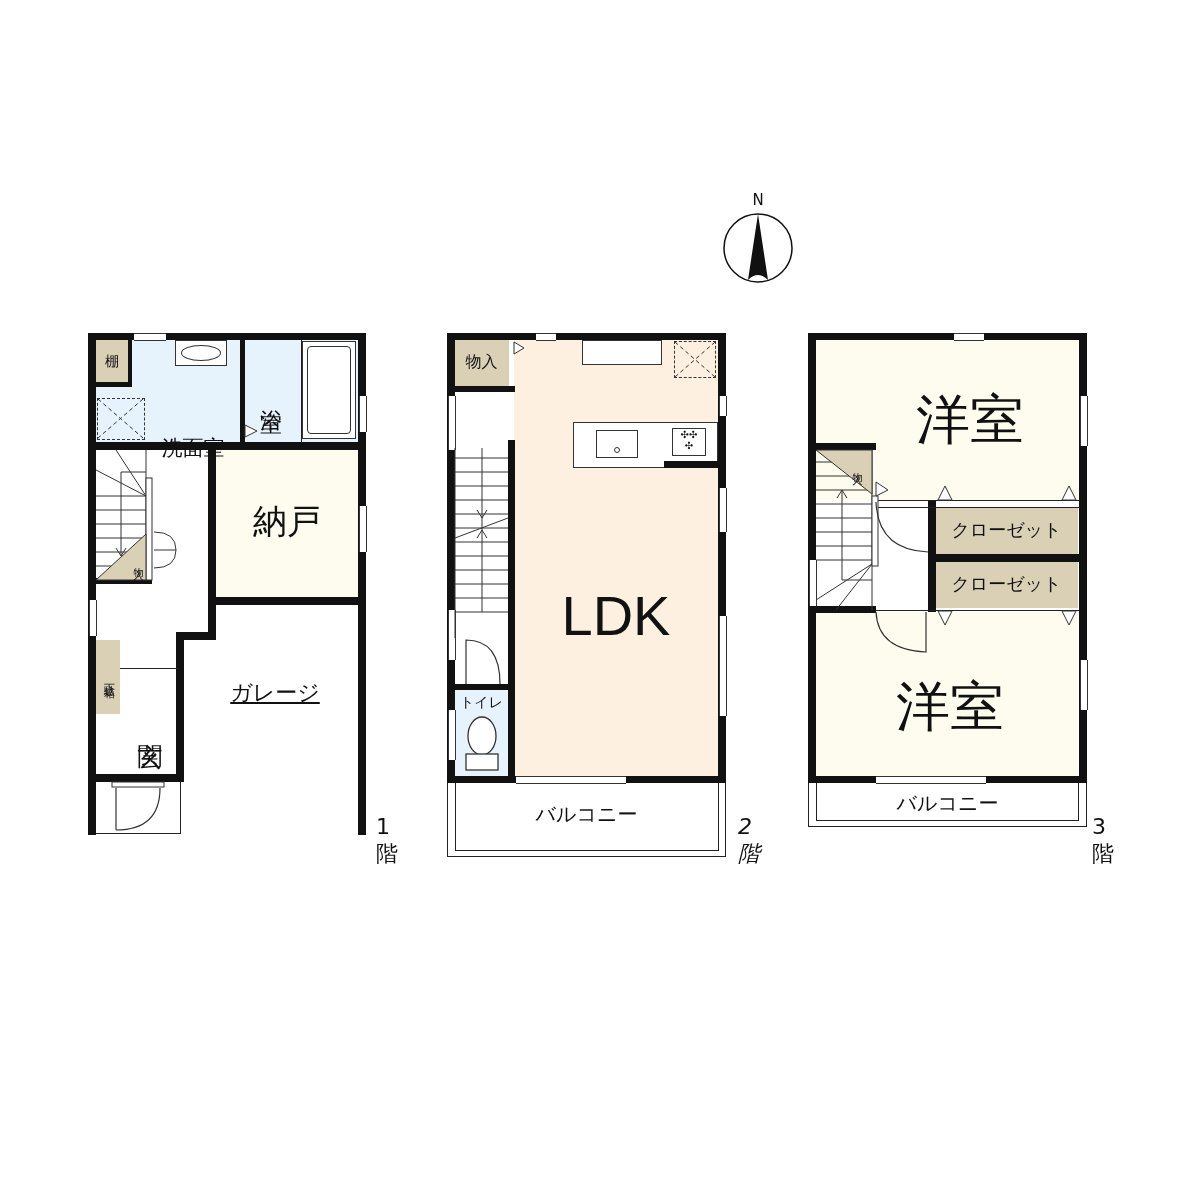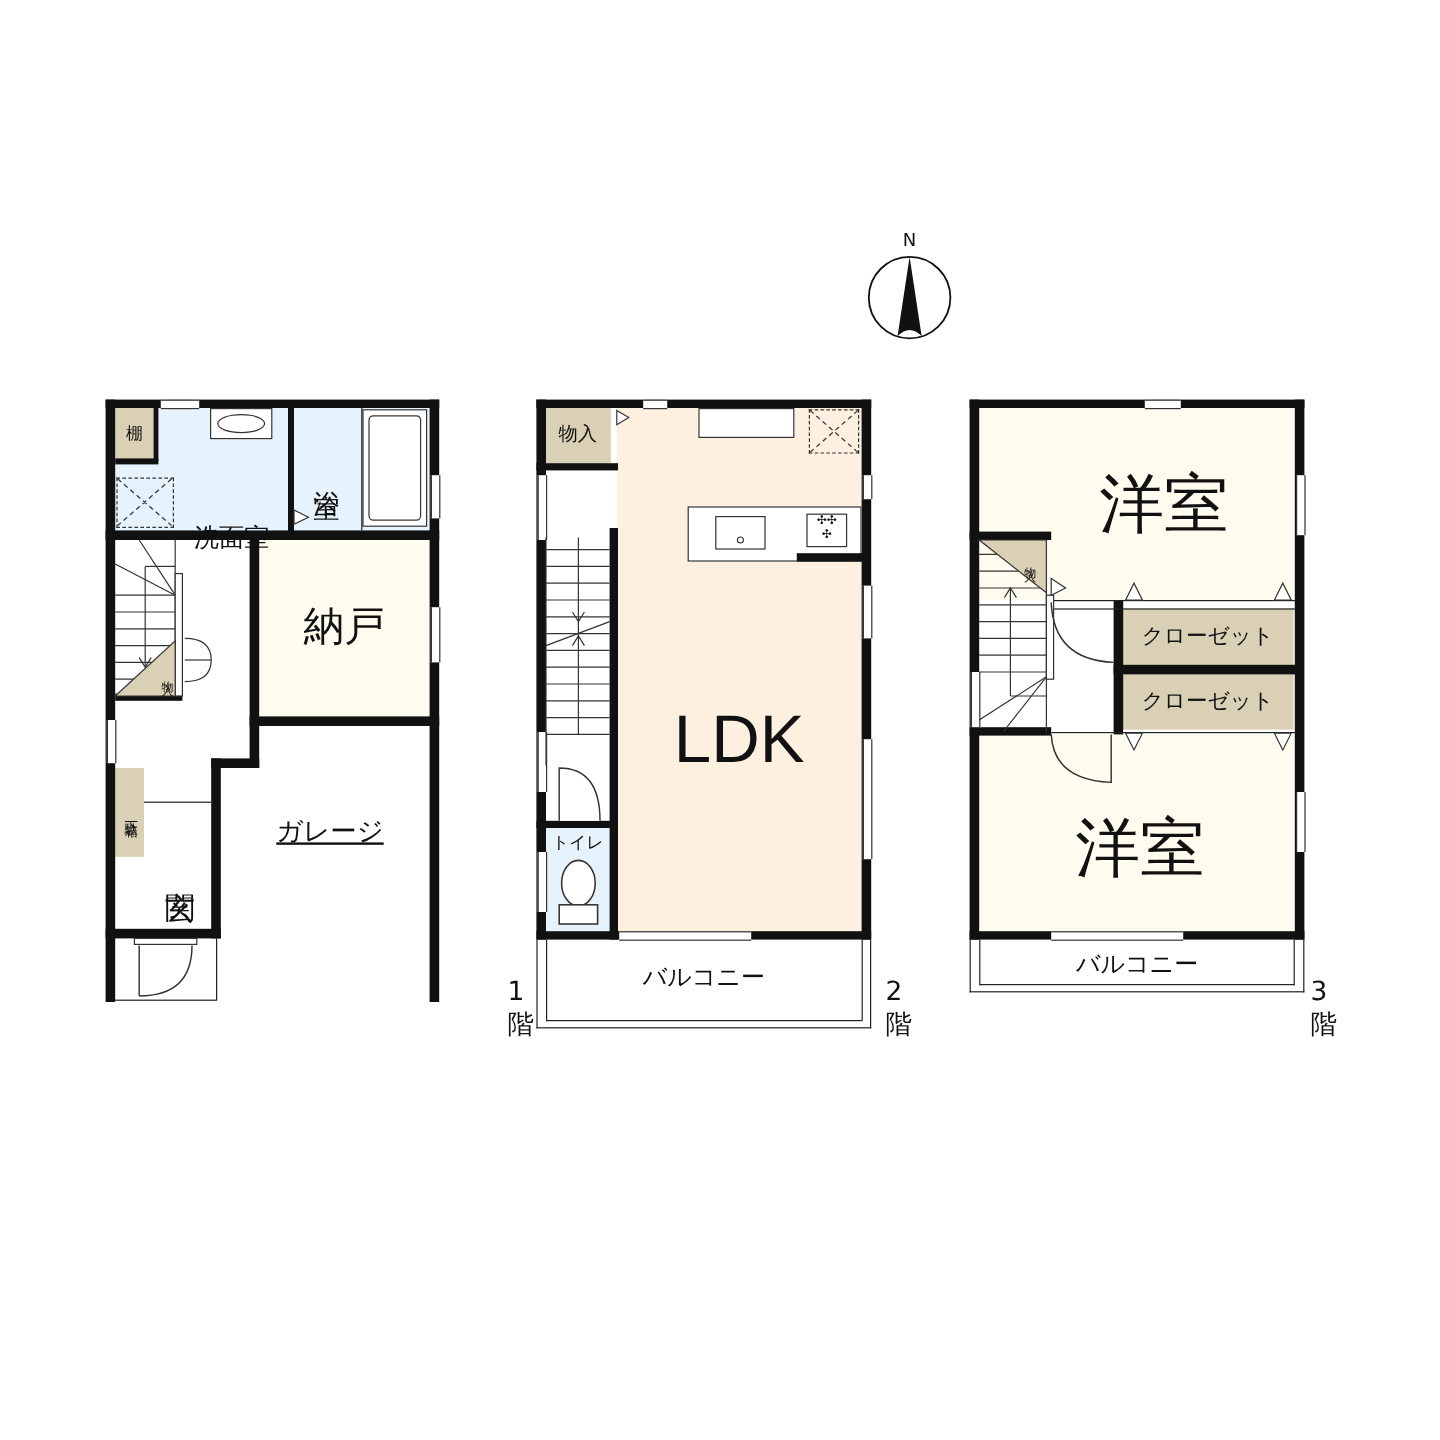--- a/index.html
+++ b/index.html
@@ -106,21 +106,21 @@
     <path d="M4 48 L4 6 M4 48 Q48 48 48 6" stroke="#333" fill="none" stroke-width="1.2"></path>
   </svg>
 
   <div class="label" style="left:96px;top:350px;width:32px;height:24px;font-size:14px;">棚</div>
   <div class="label" style="left:146px;top:392px;width:94px;height:30px;font-size:21px;margin-top:41px;">洗面室</div>
   <div class="label vlabel" style="left:256px;top:360px;width:30px;height:68px;font-size:22px;">浴室</div>
   <div class="label" style="left:216px;top:500px;width:142px;height:44px;font-size:34px;">納戸</div>
   <div class="label vlabel" style="left:96px;top:648px;width:24px;height:60px;font-size:11px;">下駄箱</div>
   <div class="label vlabel" style="left:130px;top:690px;width:40px;height:70px;font-size:25px;">玄関</div>
   <div class="label" style="left:210px;top:676px;width:130px;height:34px;font-size:22px;text-decoration:underline;">ガレージ</div>
-  <div class="floor-tag" style="left:376px;top:814px;margin-left:47px;">1階</div>
+  <div class="floor-tag" style="left:376px;top:814px;">1階</div>
 </div>
 
 <div class="abs" style="left:0;top:0;width:0;height:0;">
   <div class="room" style="left:514px;top:338px;width:204px;height:440px;background:#fdf0e0;"></div>
   <div class="room" style="left:454px;top:338px;width:55px;height:48px;background:#d9d0b6;"></div>
   <div class="room" style="left:455px;top:690px;width:53px;height:86px;background:#e6f2fc;"></div>
 
   <div class="wall" style="left:447px;top:333px;width:279px;height:7px;"></div>
   <div class="wall" style="left:447px;top:333px;width:8px;height:450px;"></div>
   <div class="wall" style="left:718px;top:333px;width:8px;height:450px;"></div>
@@ -186,21 +186,21 @@
   </svg>
   <svg width="40" height="56" style="left:462px;top:716px;">
     <ellipse cx="20" cy="20" rx="14" ry="19" fill="#fff" stroke="#333" stroke-width="1.3"></ellipse>
     <rect x="4" y="38" width="32" height="16" fill="#fff" stroke="#333" stroke-width="1.3"></rect>
   </svg>
 
   <div class="label" style="left:454px;top:350px;width:55px;height:24px;font-size:16px;">物入</div>
   <div class="label" style="left:514px;top:580px;width:204px;height:70px;font-size:56px;font-family:'Liberation Sans', sans-serif;">LDK</div>
   <div class="label" style="left:455px;top:692px;width:53px;height:22px;font-size:14px;">トイレ</div>
   <div class="label" style="left:455px;top:798px;width:263px;height:32px;font-size:20px;">バルコニー</div>
-  <div class="floor-tag" style="left:738px;top:814px;">2階</div>
+  <div class="floor-tag" style="left:738px;top:814px;font-style:italic;">2階</div>
 </div>
 
 <div class="abs" style="left:0;top:0;width:0;height:0;">
   <div class="room" style="left:816px;top:338px;width:262px;height:162px;background:#fdfcee;"></div>
   <div class="room" style="left:816px;top:612px;width:262px;height:164px;background:#fdfcee;"></div>
   <div class="room" style="left:935px;top:507px;width:143px;height:48px;background:#d9d0b6;"></div>
   <div class="room" style="left:935px;top:562px;width:143px;height:46px;background:#d9d0b6;"></div>
 
   <div class="wall" style="left:808px;top:333px;width:279px;height:7px;"></div>
   <div class="wall" style="left:808px;top:333px;width:8px;height:450px;"></div>

